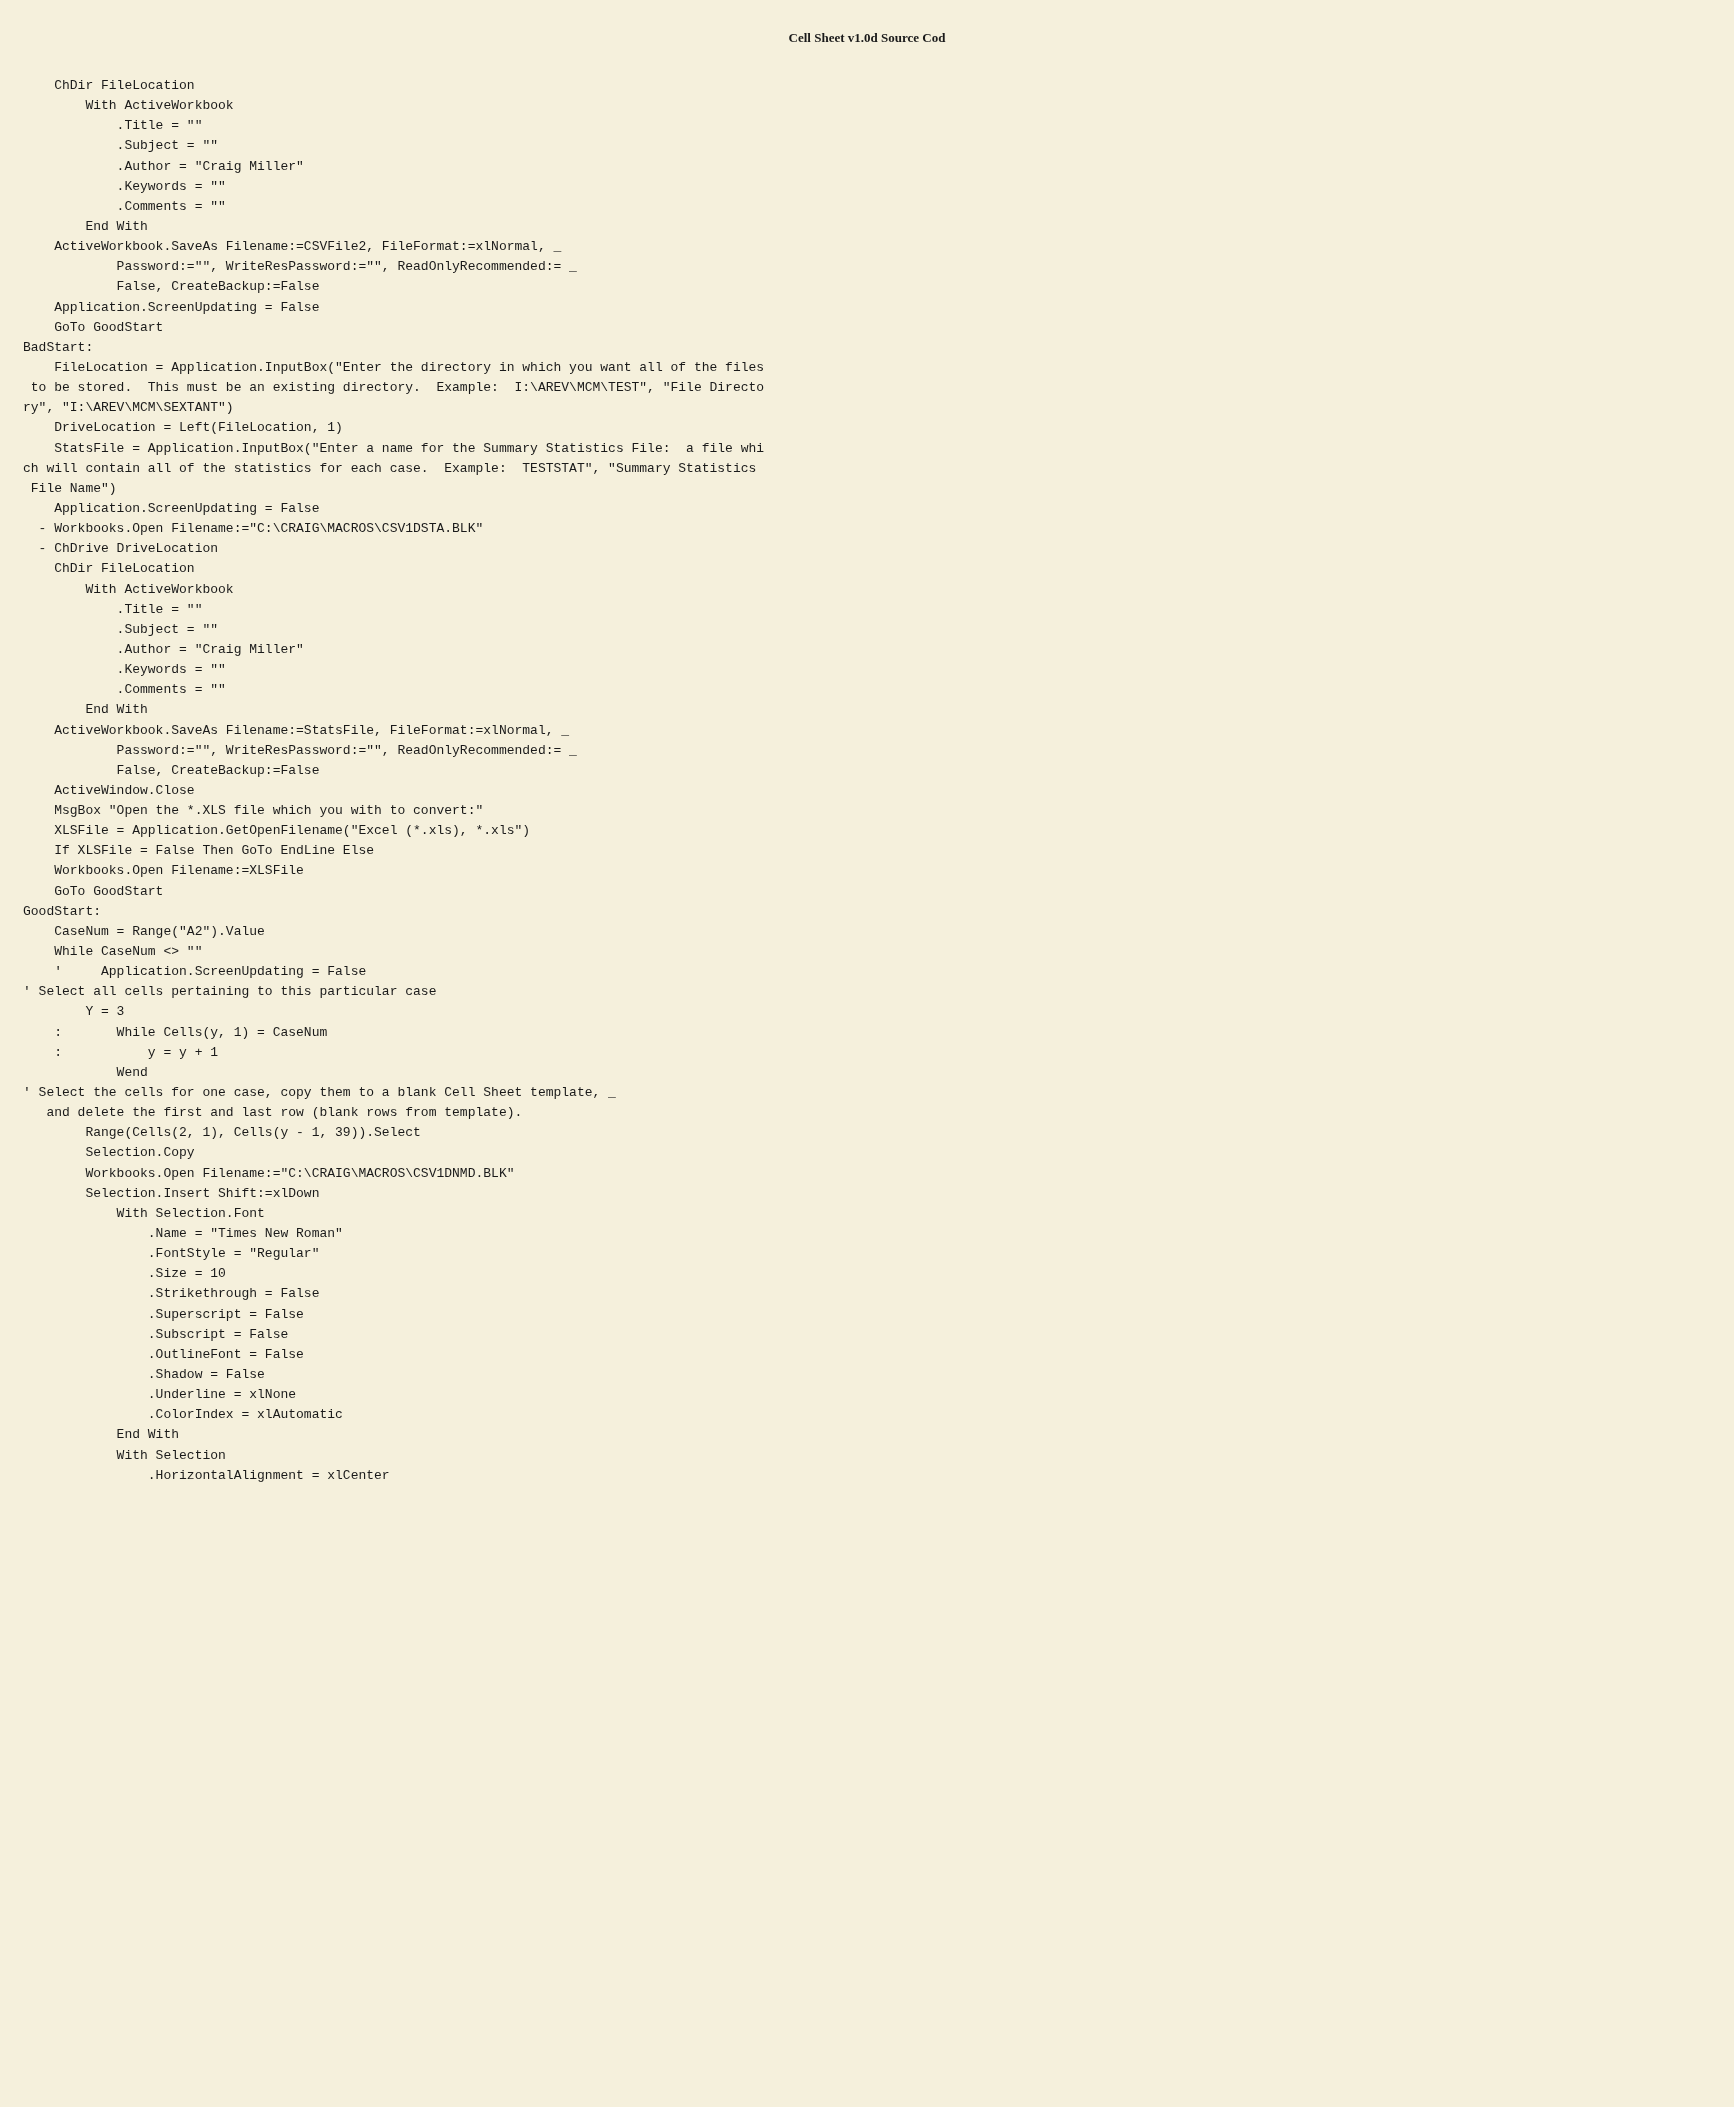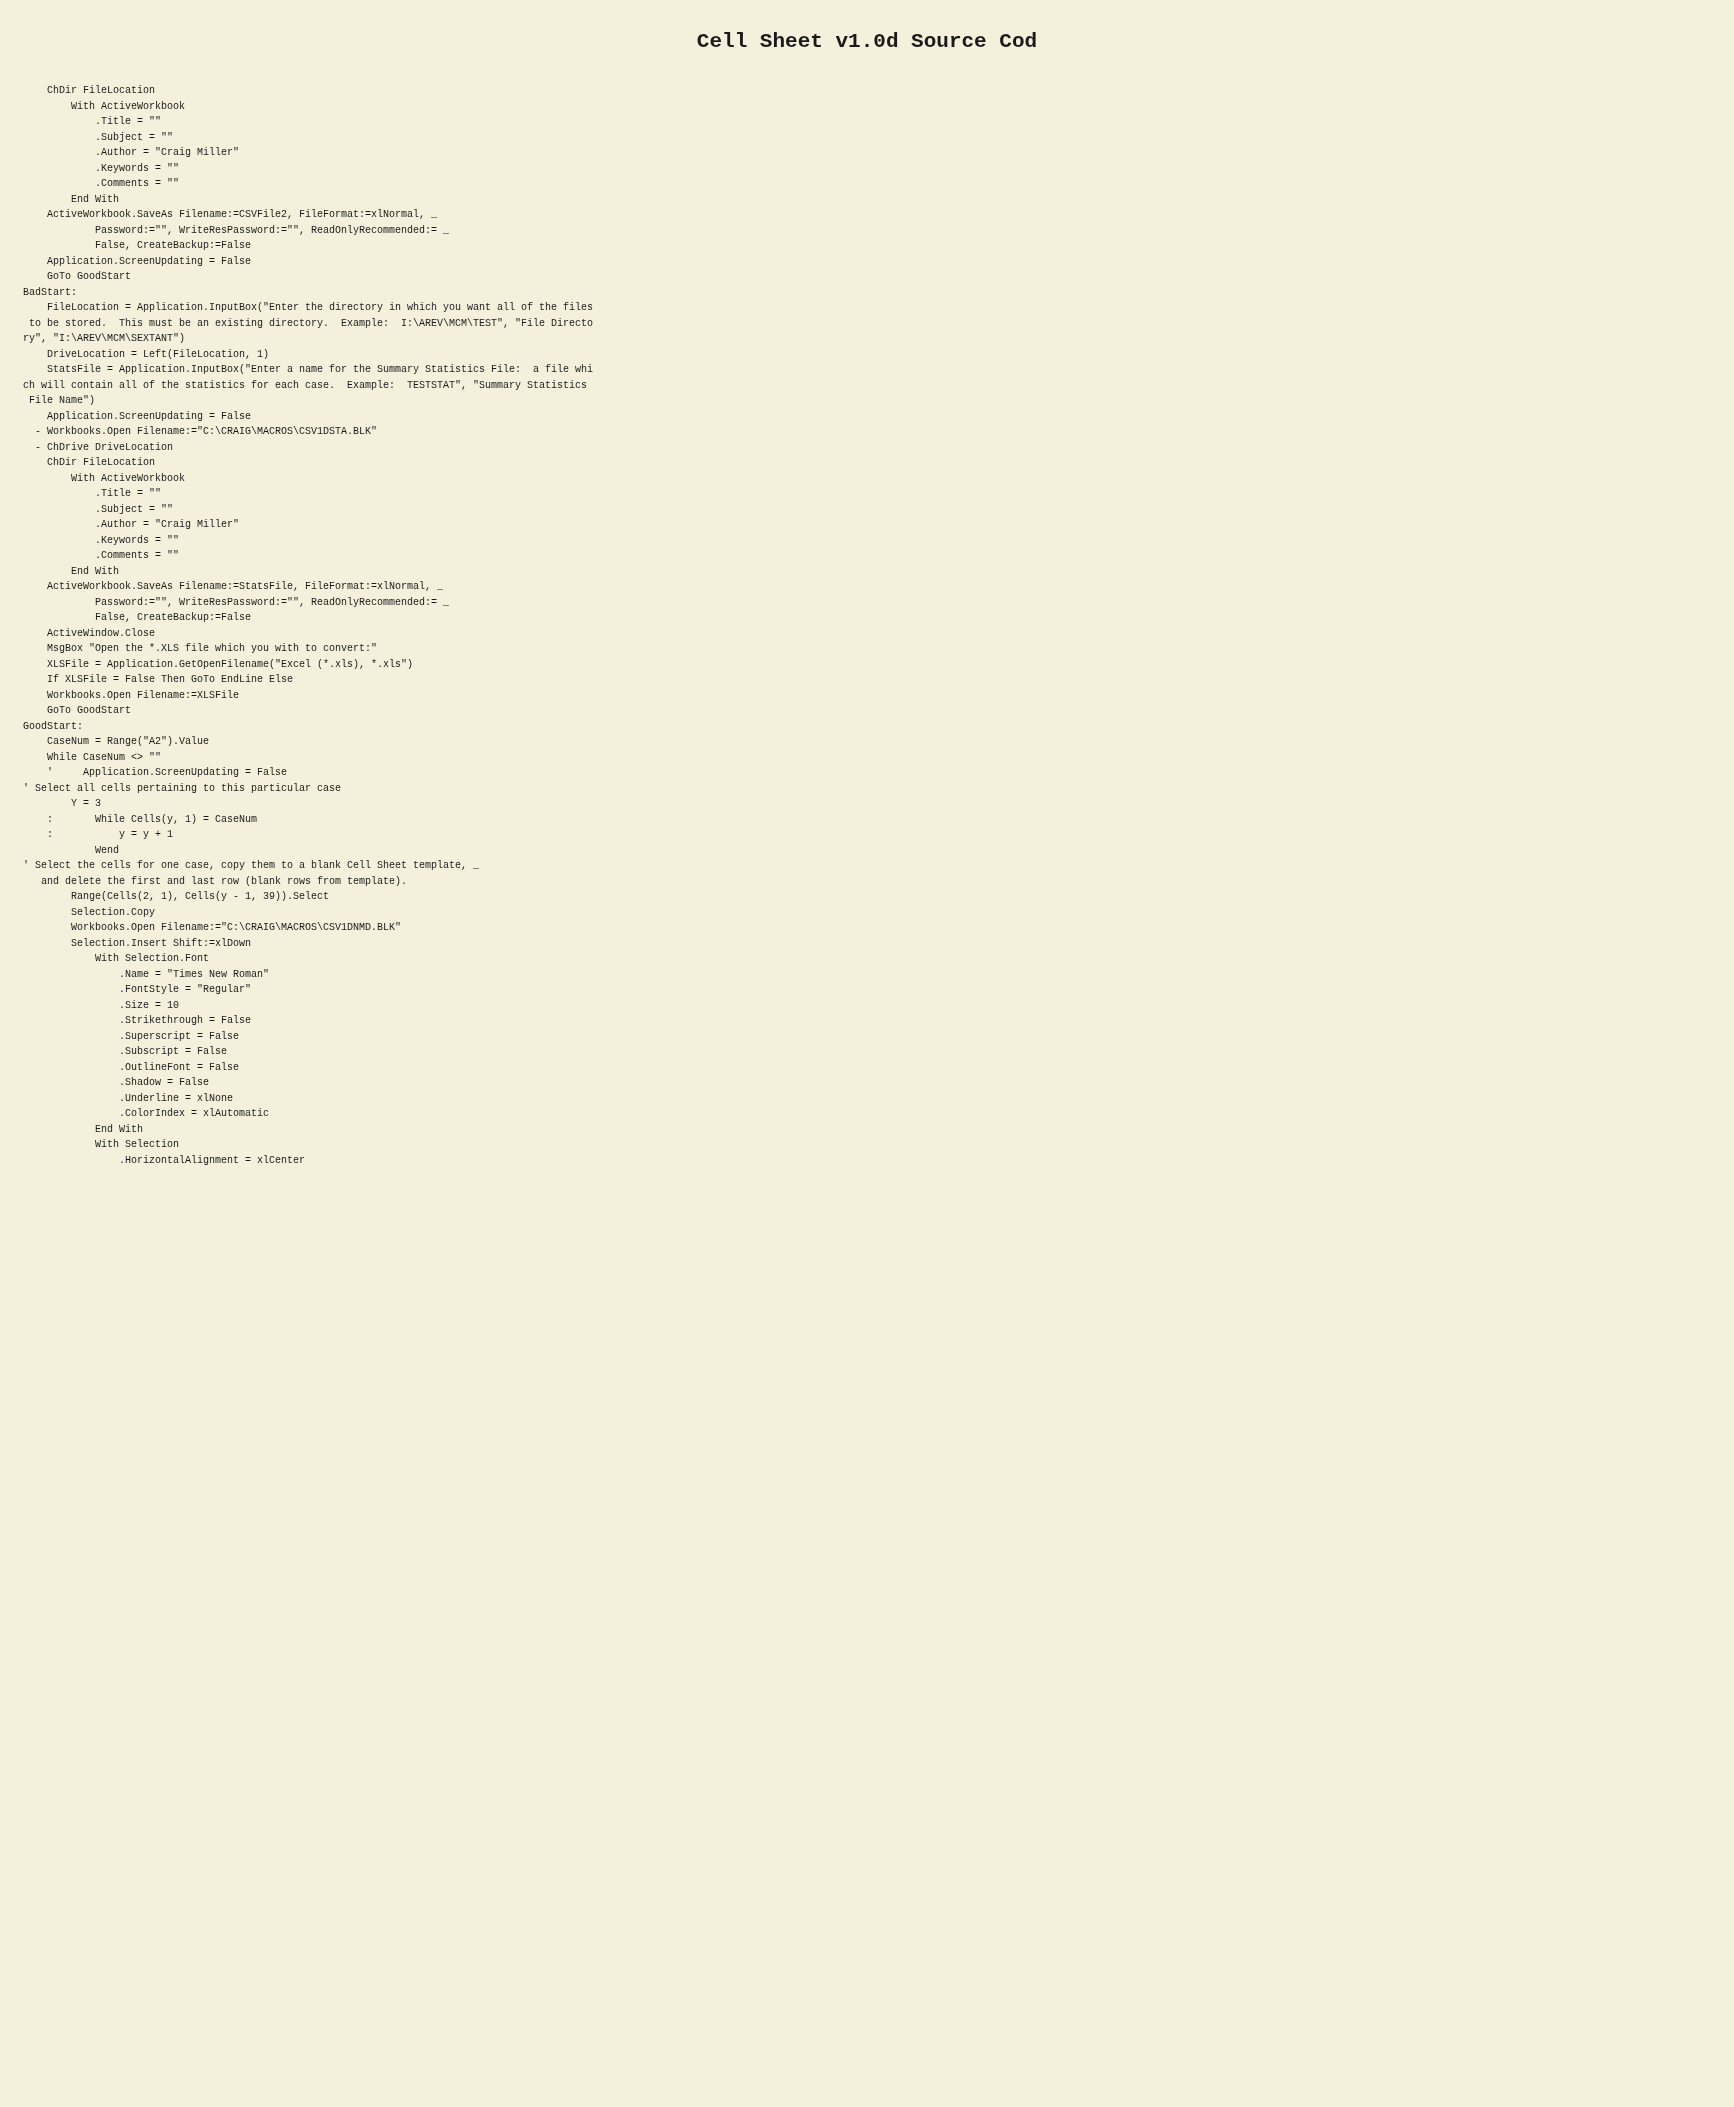--- a/index.html
+++ b/index.html
@@ -12,31 +12,31 @@
       background-color: #f5f0dc;
       font-family: "Courier New", Courier, monospace;
       font-size: 9.9px;
       color: #1a1a1a;
       padding: 30px 23px;
       min-height: 100vh;
     }
 
     .page-title {
       text-align: center;
-      font-family: Liberation Mono, monospace;
-      font-size: 21px;
+      font-family: Liberation Serif, serif;
+      font-size: 13px;
       font-weight: bold;
       margin-bottom: 30px;
       color: #1a1a1a;
     }
 
     .code-block {
       white-space: pre;
       line-height: 1.55;
-      font-size: 10px;
+      font-size: 13px;
       color: #1a1a1a;
       font-family: "Courier New", Courier, monospace;
     }
   </style>
 </head>
 <body>
 
 <h1 class="page-title">Cell Sheet v1.0d Source Cod</h1>
 
 <div class="code-block">    ChDir FileLocation

